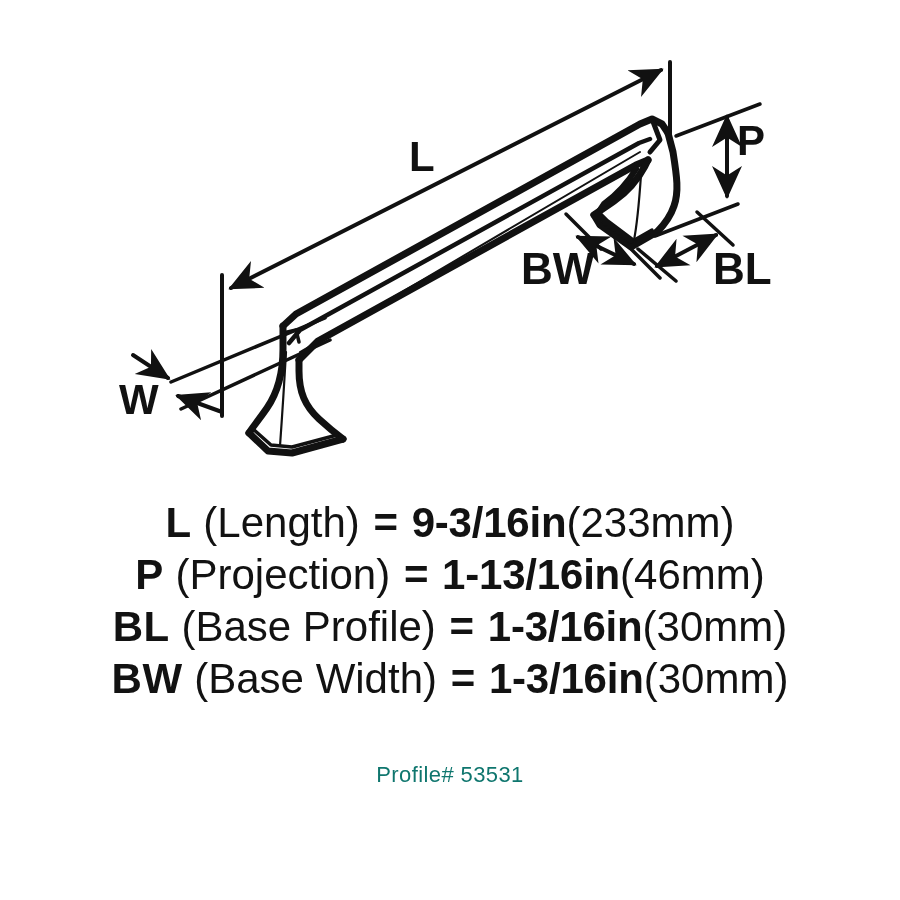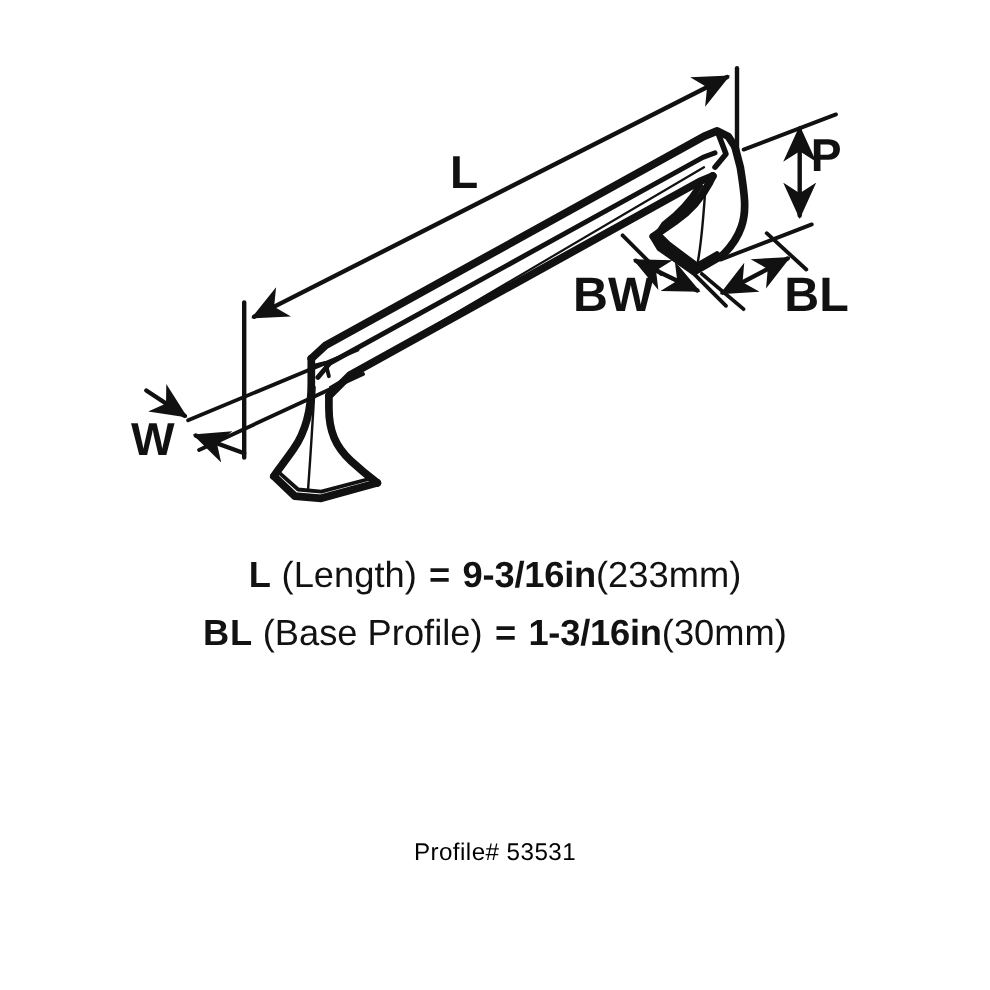--- a/index.html
+++ b/index.html
@@ -51,21 +51,21 @@
     left: 0;
     top: 497px;
     width: 900px;
     text-align: center;
   }
   .spec-line {
     height: 52px;
     line-height: 52px;
     white-space: nowrap;
     color: #121212;
-    font-size: 33px;
+    font-size: 42px;
     font-family: "Liberation Sans", sans-serif;
   }
   .spec-code {
     font-weight: bold;
     letter-spacing: 0.5px;
   }
   .spec-name {
     font-weight: normal;
   }
   .spec-eq {
@@ -80,21 +80,21 @@
     font-weight: normal;
   }
 
   #profile-line {
     position: absolute;
     left: 0;
     top: 762px;
     width: 900px;
     text-align: center;
     font-size: 22px;
-    color: #000000;
+    color: #0f766e;
     font-family: "Liberation Sans", sans-serif;
     letter-spacing: 0.4px;
   }
 </style>
 </head>
 <body>
 
 <div id="page">
 
   <div id="drawing-area">
@@ -181,25 +181,37 @@
   <div id="spec-list">
 
     <div class="spec-line">
       <span class="spec-code">L</span>
       <span class="spec-name">(Length)</span>
       <span class="spec-eq">=</span>
       <span class="spec-imperial">9-3/16in</span><span class="spec-metric">(233mm)</span>
     </div>
 
 
+    <div class="spec-line">
+      <span class="spec-code">P</span>
+      <span class="spec-name">(Projection)</span>
+      <span class="spec-eq">=</span>
+      <span class="spec-imperial">1-13/16in</span><span class="spec-metric">(46mm)</span>
+    </div>
 
     <div class="spec-line">
       <span class="spec-code">BL</span>
       <span class="spec-name">(Base Profile)</span>
       <span class="spec-eq">=</span>
       <span class="spec-imperial">1-3/16in</span><span class="spec-metric">(30mm)</span>
     </div>
 
+    <div class="spec-line">
+      <span class="spec-code">BW</span>
+      <span class="spec-name">(Base Width)</span>
+      <span class="spec-eq">=</span>
+      <span class="spec-imperial">1-3/16in</span><span class="spec-metric">(30mm)</span>
+    </div>
   </div>
 
   <div id="profile-line">Profile# 53531</div>
 
 </div>
 
 </body></html>

